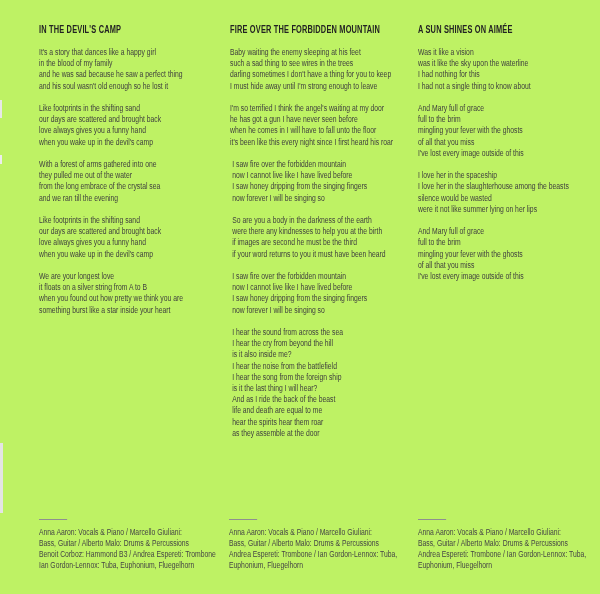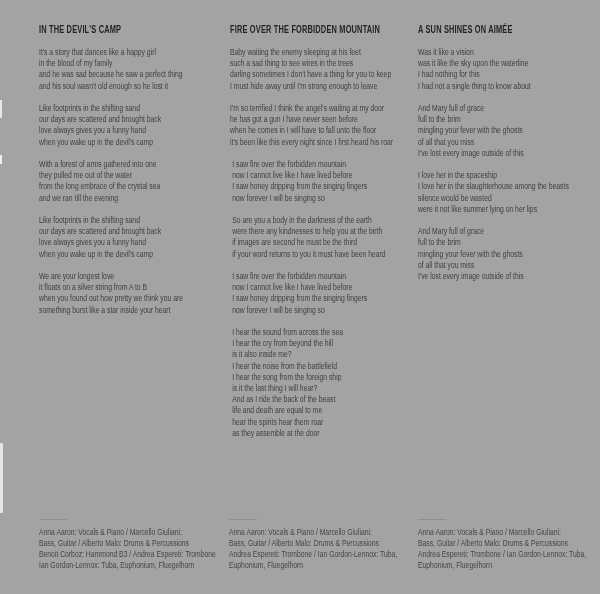--- a/index.html
+++ b/index.html
@@ -1,20 +1,20 @@
 <!DOCTYPE html>
 <html><head>
 <meta charset="utf-8">
 <style>
   html, body { margin: 0; padding: 0; background: #ffffff; }
   .page {
     position: relative;
     width: 600px;
     height: 594px;
-    background: #a3a3a3;
+    background: #bef264;
     overflow: hidden;
     font-family: "Liberation Sans", sans-serif;
   }
   .col { position: absolute; top: 24px; width: 255px; }
   .condense { transform: scaleX(0.74); transform-origin: 0 0; width: 255px; }
   .title {
     font-size: 10px;
     font-weight: bold;
     color: #232323;
     letter-spacing: 0.25px;

